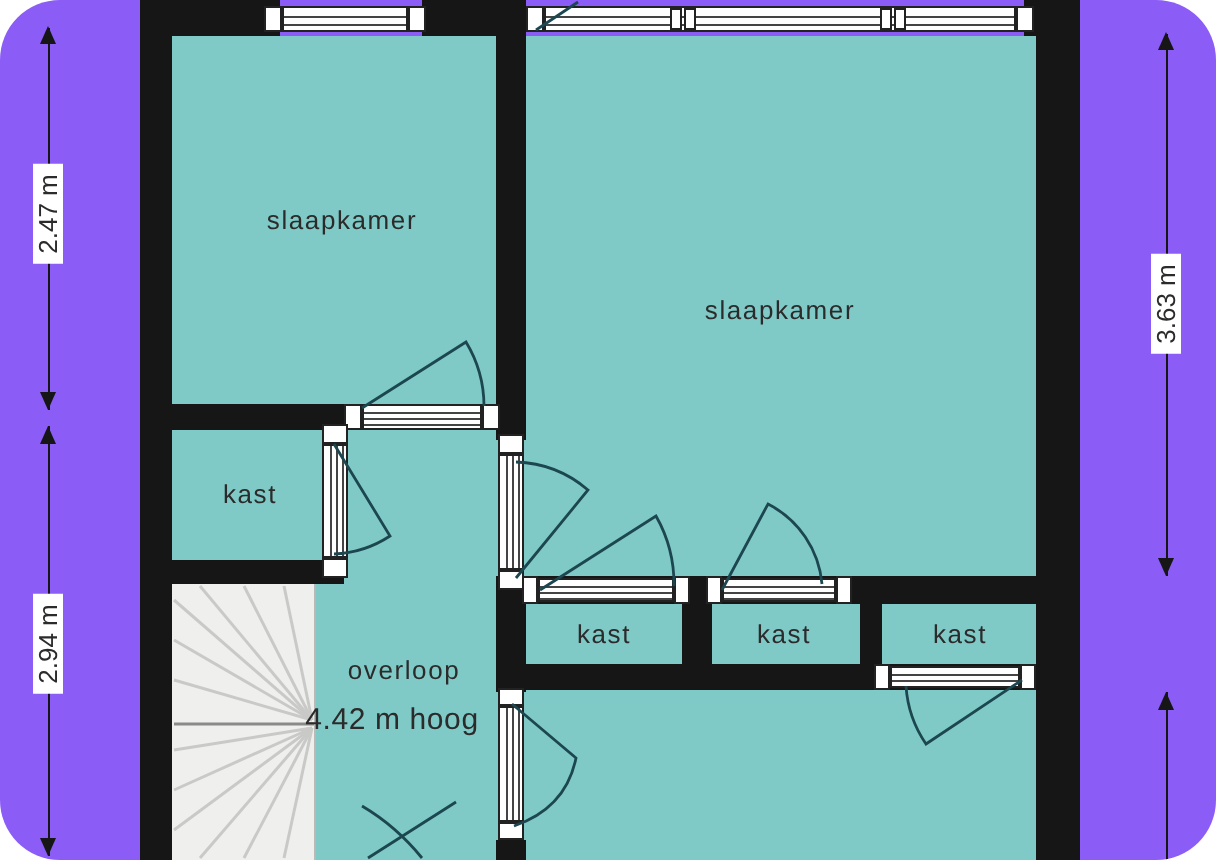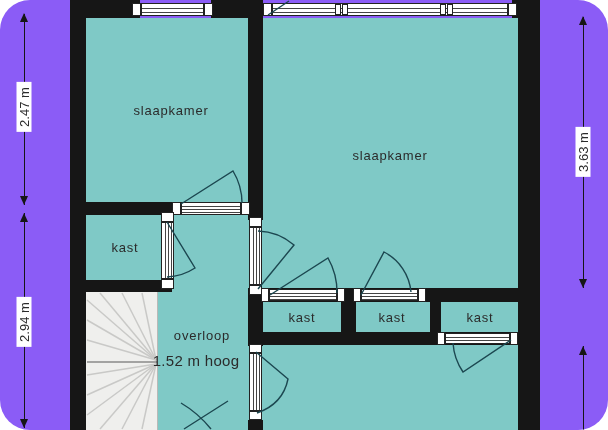--- a/index.html
+++ b/index.html
@@ -137,21 +137,21 @@
     <path class="swing" d="M 268,15 L 289,1"></path>
   </svg>
 
   <div class="rlabel" style="left:171px;top:110px;">slaapkamer</div>
   <div class="rlabel" style="left:390px;top:155px;">slaapkamer</div>
   <div class="rlabel" style="left:125px;top:247px;">kast</div>
   <div class="rlabel" style="left:302px;top:317px;">kast</div>
   <div class="rlabel" style="left:392px;top:317px;">kast</div>
   <div class="rlabel" style="left:480px;top:317px;">kast</div>
   <div class="rlabel" style="left:202px;top:335px;">overloop</div>
-  <div class="rnote" style="left:196px;top:360px;">1.52 m hoog</div>
+  <div class="rnote" style="left:196px;top:360px;">4.42 m hoog</div>
 
   <div class="dimline" style="left:23.5px;top:14px;height:191px;"></div>
   <div class="arr up" style="left:20px;top:13px;"></div>
   <div class="arr down" style="left:20px;top:196px;"></div>
   <div class="dimlbl" style="left:24px;top:107px;">2.47 m</div>
 
   <div class="dimline" style="left:23.5px;top:213px;height:215px;"></div>
   <div class="arr up" style="left:20px;top:213px;"></div>
   <div class="arr down" style="left:20px;top:419px;"></div>
   <div class="dimlbl" style="left:24px;top:322px;">2.94 m</div>

